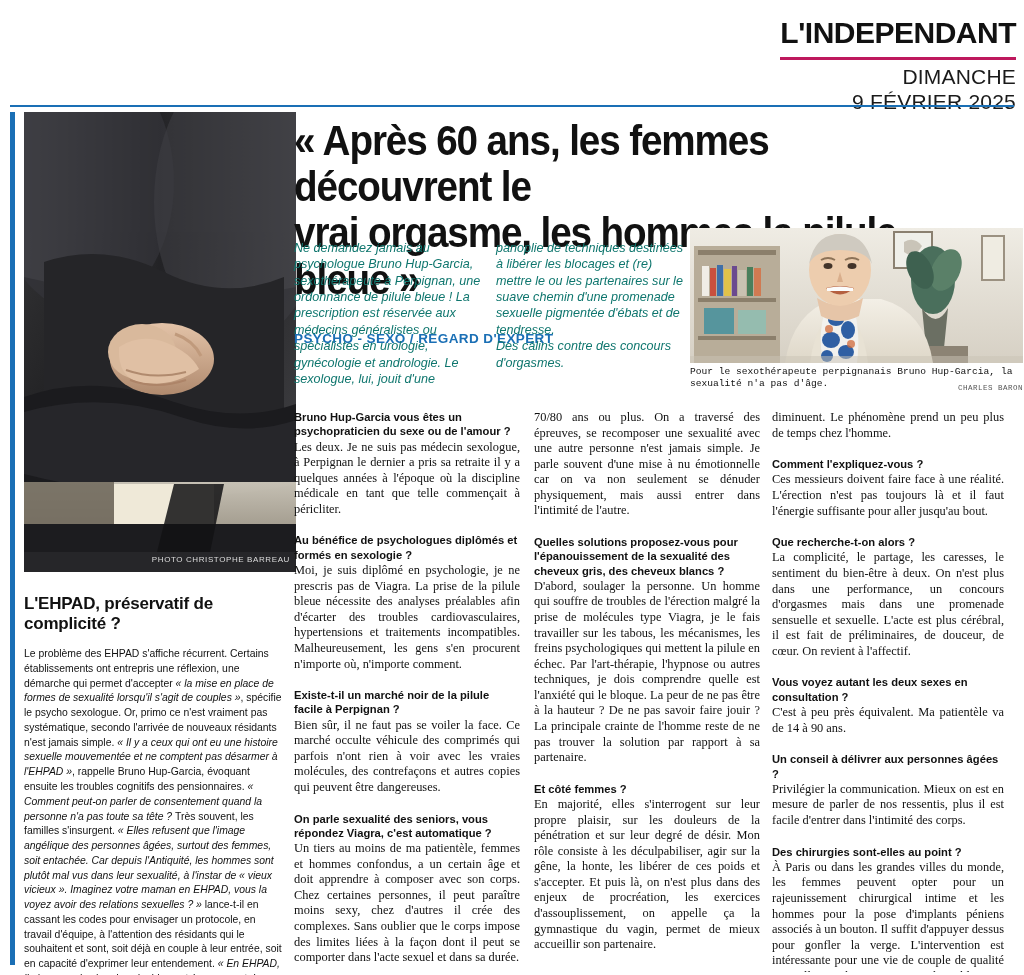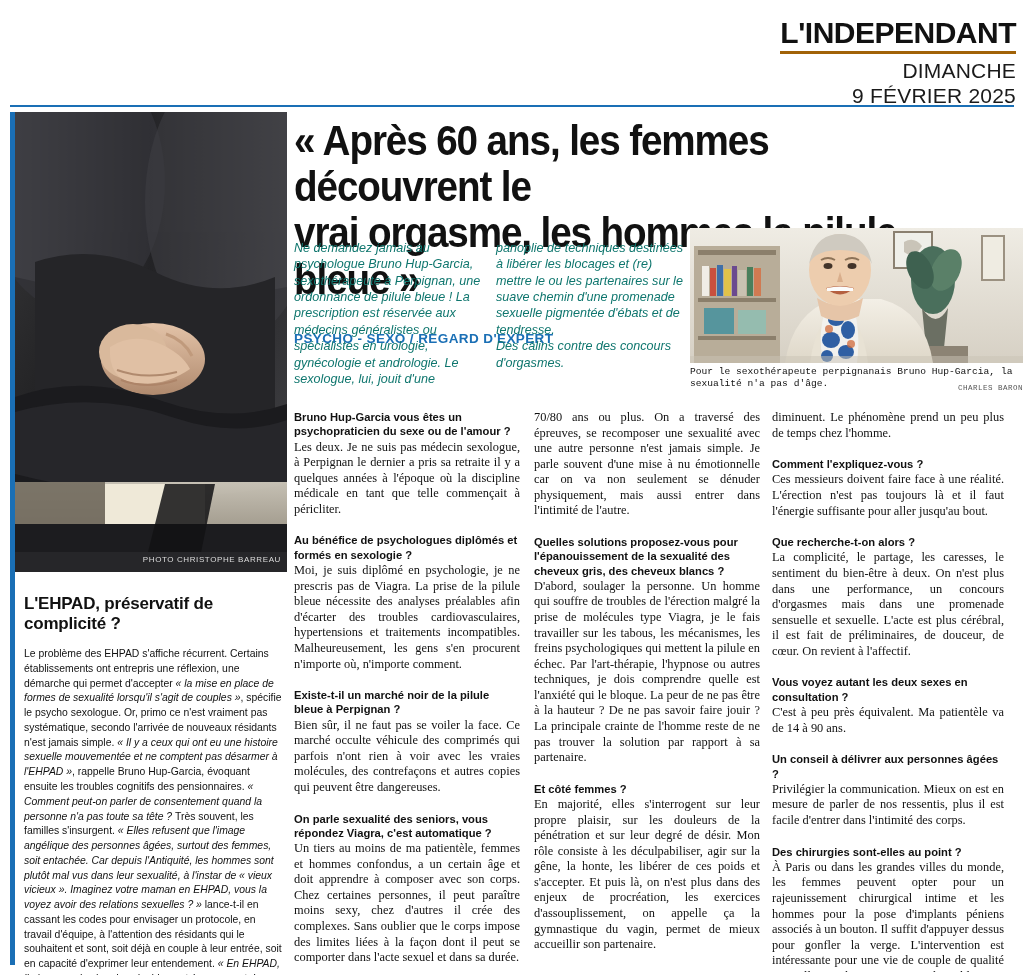--- a/index.html
+++ b/index.html
@@ -28,22 +28,22 @@
     padding-right: 8px;
   }
   .masthead-title {
     font-family: "Liberation Sans", sans-serif;
     font-weight: bold;
     font-size: 30px;
     letter-spacing: -0.5px;
     color: #111;
     line-height: 1;
     display: inline-block;
-    border-bottom: 3px solid #a16207;
-    padding-bottom: 3px;
+    border-bottom: 3px solid #be185d;
+    padding-bottom: 9px;
   }
   .masthead-day {
     font-family: "Liberation Sans", sans-serif;
     font-size: 21px;
     color: #1a1a1a;
     margin-top: 5px;
     letter-spacing: 0.2px;
   }
   .masthead-date {
     font-family: "Liberation Sans", sans-serif;
@@ -71,21 +71,21 @@
     height: 853px;
   }
   .left-rail-bar {
     position: absolute;
     left: 0; top: 0;
     width: 5px; height: 853px;
     background: #1a6fb5;
   }
   .lead-photo {
     position: absolute;
-    left: 5px; top: 0;
+    left: 14px; top: 0;
     width: 272px;
     height: 460px;
     overflow: hidden;
     background: #2b2b2d;
   }
   .lead-photo svg { display:block; }
   .photo-credit {
     position: absolute;
     right: 6px;
     bottom: 8px;
@@ -399,21 +399,21 @@
     <div class="col col-1">
         <div class="qa-block">
           <div class="qa-q">Bruno Hup-Garcia vous êtes un psychopraticien du sexe ou de l'amour ?</div>
           <p class="qa-a">Les deux. Je ne suis pas médecin sexologue, à Perpignan le dernier a pris sa retraite il y a quelques années à l'époque où la discipline médicale en tant que telle commençait à péricliter.</p>
         </div>
         <div class="qa-block">
           <div class="qa-q">Au bénéfice de psychologues diplômés et formés en sexologie ?</div>
           <p class="qa-a">Moi, je suis diplômé en psychologie, je ne prescris pas de Viagra. La prise de la pilule bleue nécessite des analyses préalables afin d'écarter des troubles cardiovasculaires, hypertensions et traitements incompatibles. Malheureusement, les gens s'en procurent n'importe où, n'importe comment.</p>
         </div>
         <div class="qa-block">
-          <div class="qa-q">Existe-t-il un marché noir de la pilule bleue à Perpignan ?</div>
+          <div class="qa-q">Existe-t-il un marché noir de la pilule facile à Perpignan ?</div>
           <p class="qa-a">Bien sûr, il ne faut pas se voiler la face. Ce marché occulte véhicule des comprimés qui parfois n'ont rien à voir avec les vraies molécules, des contrefaçons et autres copies qui peuvent être dangereuses.</p>
         </div>
         <div class="qa-block">
           <div class="qa-q">On parle sexualité des seniors, vous répondez Viagra, c'est automatique ?</div>
           <p class="qa-a">Un tiers au moins de ma patientèle, femmes et hommes confondus, a un certain âge et doit apprendre à composer avec son corps. Chez certaines personnes, il peut paraître moins sexy, chez d'autres il crée des complexes. Sans oublier que le corps impose des limites liées à la façon dont il peut se comporter dans l'acte sexuel et dans sa durée.</p>
         </div>
         <div class="qa-block">
           <div class="qa-q">Quelles sont ces limites ?</div>
           <p class="qa-a">Pour l'homme, c'est l'érection, pour les dames, la sécheresse vaginale très fréquente après la ménopause. Nul n'est égal devant la sexualité.</p>
         </div>

